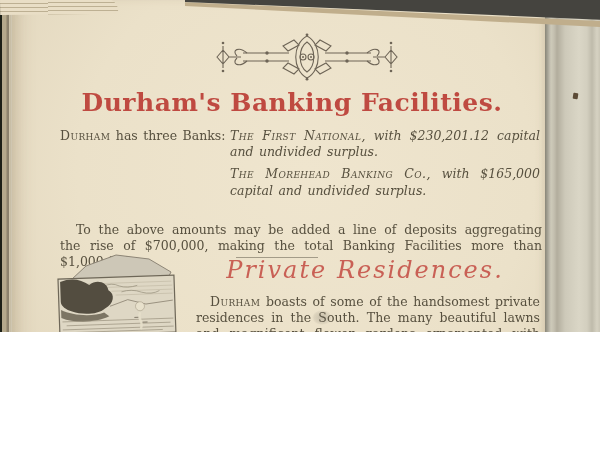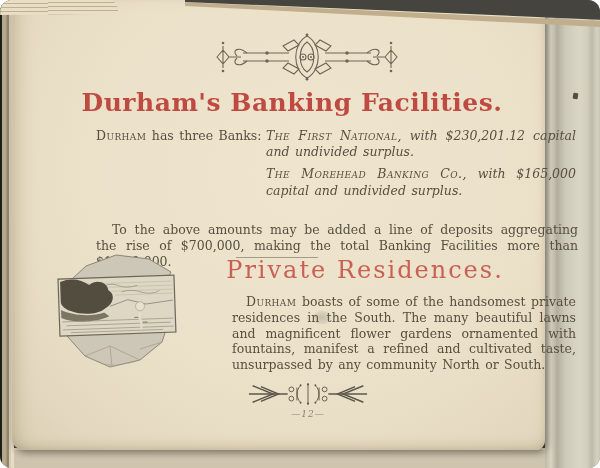--- a/index.html
+++ b/index.html
@@ -1,20 +1,19 @@
 <!DOCTYPE html>
 <html><head>
 <meta charset="utf-8">
 <style>
   html,body{margin:0;padding:0;}
   .photo{
-    position:relative; width:600px; height:468px; overflow:hidden;
+    position:relative; width:600px; height:332px; overflow:hidden;
     background:#45443f;
     font-family:"DejaVu Serif","Liberation Serif",serif;
-    border-radius:12px;
   }
   
   .bottom-surface{
     position:absolute; left:0; top:448px; width:600px; height:20px;
     background:linear-gradient(180deg,#e3dac2 0 2px,#cfc5ae 2px 100%);
     z-index:1;
   }
   
   .left-edge{
     position:absolute; left:0; top:0; width:14px; height:468px; z-index:2;
@@ -57,32 +56,32 @@
     position:absolute; left:0; top:0; width:118px; height:15px; z-index:6;
     background:repeating-linear-gradient(180deg,#e9dec6 0 3px,#bdb093 3px 4px);
     border-radius:0 12px 3px 0; transform:rotate(-0.6deg); transform-origin:left top;
   }
   
   .ornament-top{position:absolute; left:195px; top:33px; width:200px; height:48px;}
   .heading-banking{
     position:absolute; left:30px; top:88px; width:500px; text-align:center;
     font-size:25px; font-weight:bold; letter-spacing:.5px; color:#bf4a41;
   }
-  .ink{color:#57503f;margin-left:36px;}
+  .ink{color:#57503f;}
   .body-text{font-size:12.5px; line-height:16.2px; text-align:justify; word-spacing:1.5px;}
   .sc{font-variant:small-caps; letter-spacing:.4px;}
   .banks-block{position:absolute; left:48px; top:128px; width:480px; display:flex; align-items:flex-start;}
   .banks-intro{flex:0 0 170px; text-align:left;}
   .banks-col{flex:1;font-style:italic; }
   .bank-entry{margin-bottom:6px;}
   .summary-par{position:absolute; left:48px; top:222px; width:482px; text-indent:16px;}
   .divider{position:absolute; left:224px; top:257px; width:82px; height:1px; background:#a39b88;}
   .heading-residences{
     position:absolute; left:183px; top:256px; width:340px; text-align:center;
-    font-size:24px; letter-spacing:2px; color:#c96055; font-weight:normal;
+    font-size:24px; font-style:italic; letter-spacing:2px; color:#c96055; font-weight:normal;
   }
   .vignette{position:absolute; left:40px; top:250px; width:142px; height:124px;}
   .residences-par{position:absolute; left:184px; top:294px; width:344px; text-indent:14px; line-height:15.8px;}
   .smudge{
     position:absolute; left:300px; top:310px; width:20px; height:15px; z-index:3;
     background:radial-gradient(ellipse at center, rgba(110,104,92,.30) 0%, rgba(110,104,92,.12) 55%, transparent 72%);
     border-radius:50%;
   }
   .ornament-bottom{position:absolute; left:231px; top:382px; width:130px; height:24px;}
   .page-number{

